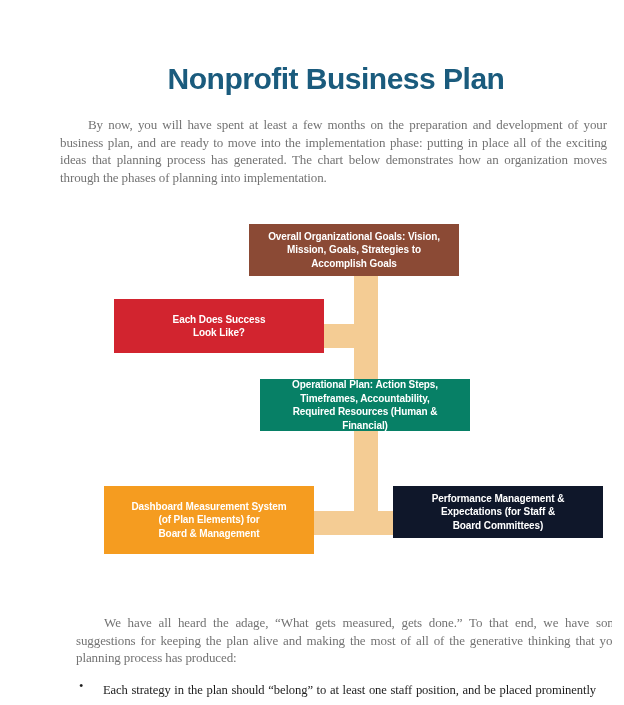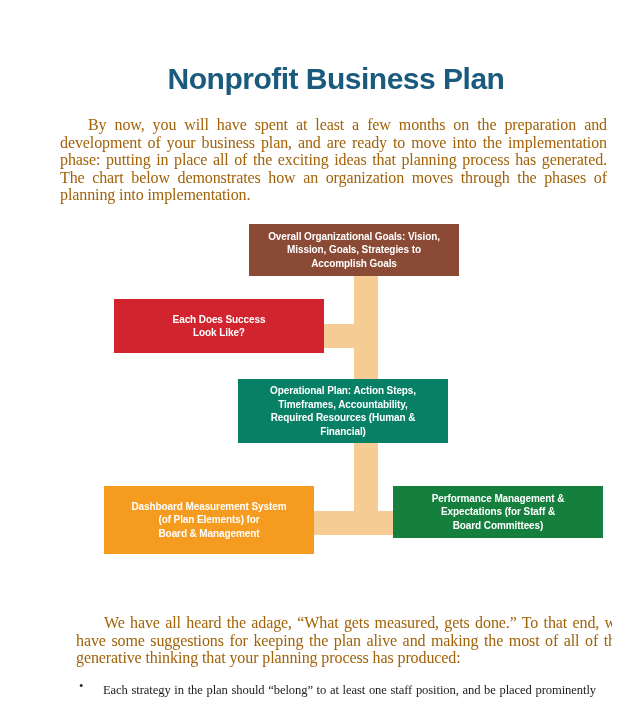--- a/index.html
+++ b/index.html
@@ -23,24 +23,24 @@
     font-family: "Liberation Sans", sans-serif;
     font-weight: 700;
     font-size: 30px;
     letter-spacing: -0.5px;
   }
 
   .body-text {
     position: absolute;
     left: 24px;
     width: 571px;
-    font-size: 16px;
+    font-size: 13px;
     line-height: 17.6px;
     text-align: justify;
-    color: #a16207;
+    color: #737373;
     letter-spacing: -0.1px;
   }
   .p1 { top: 80px;  text-indent: 28px; }
   .p2 { top: 578px; text-indent: 28px; margin-left: 16px; }
 
   .bullet-row {
     position: absolute;
     left: 31px;
     top: 630px;
     width: 565px;
@@ -79,21 +79,21 @@
     color: #ffffff;
     text-align: center;
     white-space: pre-line;
     letter-spacing: -0.1px;
   }
 
   .conn { position: absolute; }
 
   .box-overall     { left: 225px; top: 200px; width: 210px; height: 52px; }
   .box-success     { left: 90px;  top: 275px; width: 210px; height: 54px; }
-  .box-operational { left: 214px; top: 355px; width: 210px; height: 64px; }
+  .box-operational { left: 236px; top: 355px; width: 210px; height: 52px; }
   .box-dashboard   { left: 80px;  top: 462px; width: 210px; height: 68px; }
   .box-performance { left: 369px; top: 462px; width: 210px; height: 52px; }
 
   .conn-v1 { left: 330px; top: 252px; width: 2px;  height: 103px; }
   .conn-v2 { left: 330px; top: 407px; width: 2px;  height: 82px; }
   .conn-h1 { left: 300px; top: 300px; width: 32px; height: 2px; }
   .conn-h2 { left: 290px; top: 487px; width: 79px; height: 2px; }
 </style>
 </head>
 <body>
@@ -127,21 +127,21 @@
 Timeframes, Accountability,
 Required Resources (Human &amp; Financial)</span>
     </div>
 
     <div class="dbox box-dashboard" style="background-color: rgb(245, 156, 32);">
       <span class="dbox-label">Dashboard Measurement System
 (of Plan Elements) for
 Board &amp; Management</span>
     </div>
 
-    <div class="dbox box-performance" style="background-color: #15803d;">
+    <div class="dbox box-performance" style="background-color: #0f172a;">
       <span class="dbox-label">Performance Management &amp;
 Expectations (for Staff &amp;
 Board Committees)</span>
     </div>
 
   </div>
 
   <p class="body-text p2">We have all heard the adage, “What gets measured, gets done.” To that end, we have some suggestions for keeping the plan alive and making the most of all of the generative thinking that your planning process has produced:</p>
 
   <div class="bullet-row">

